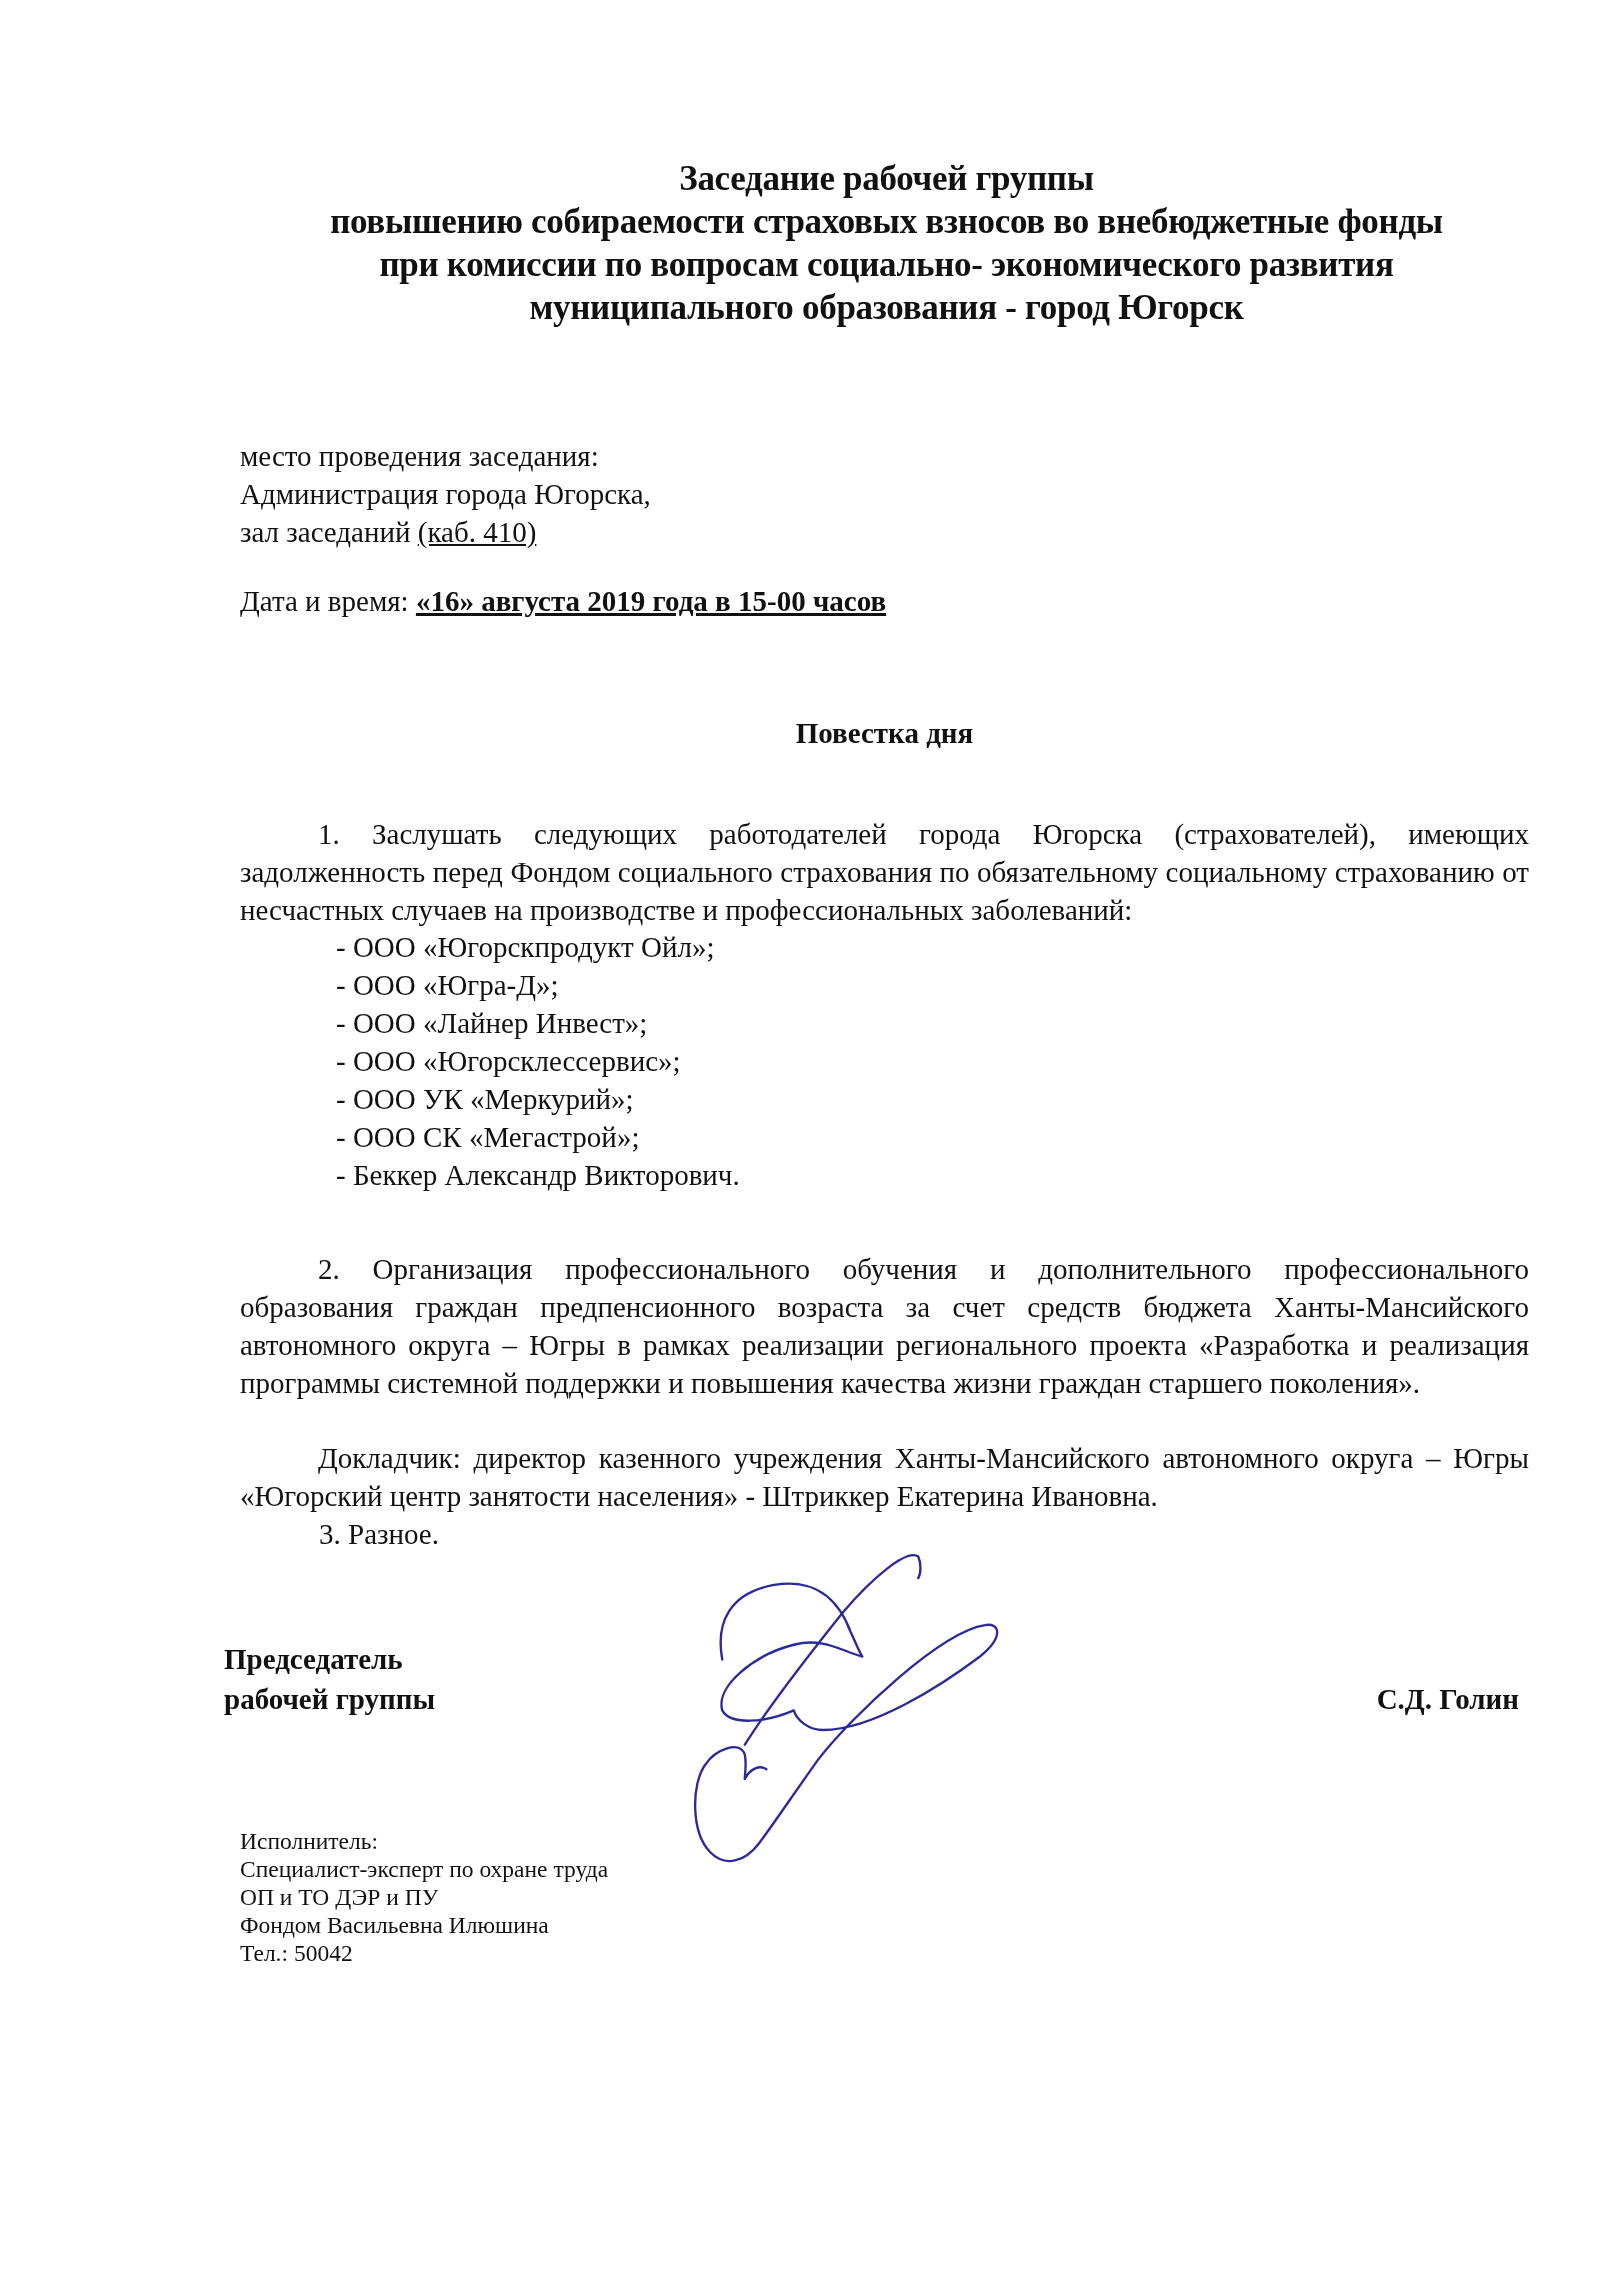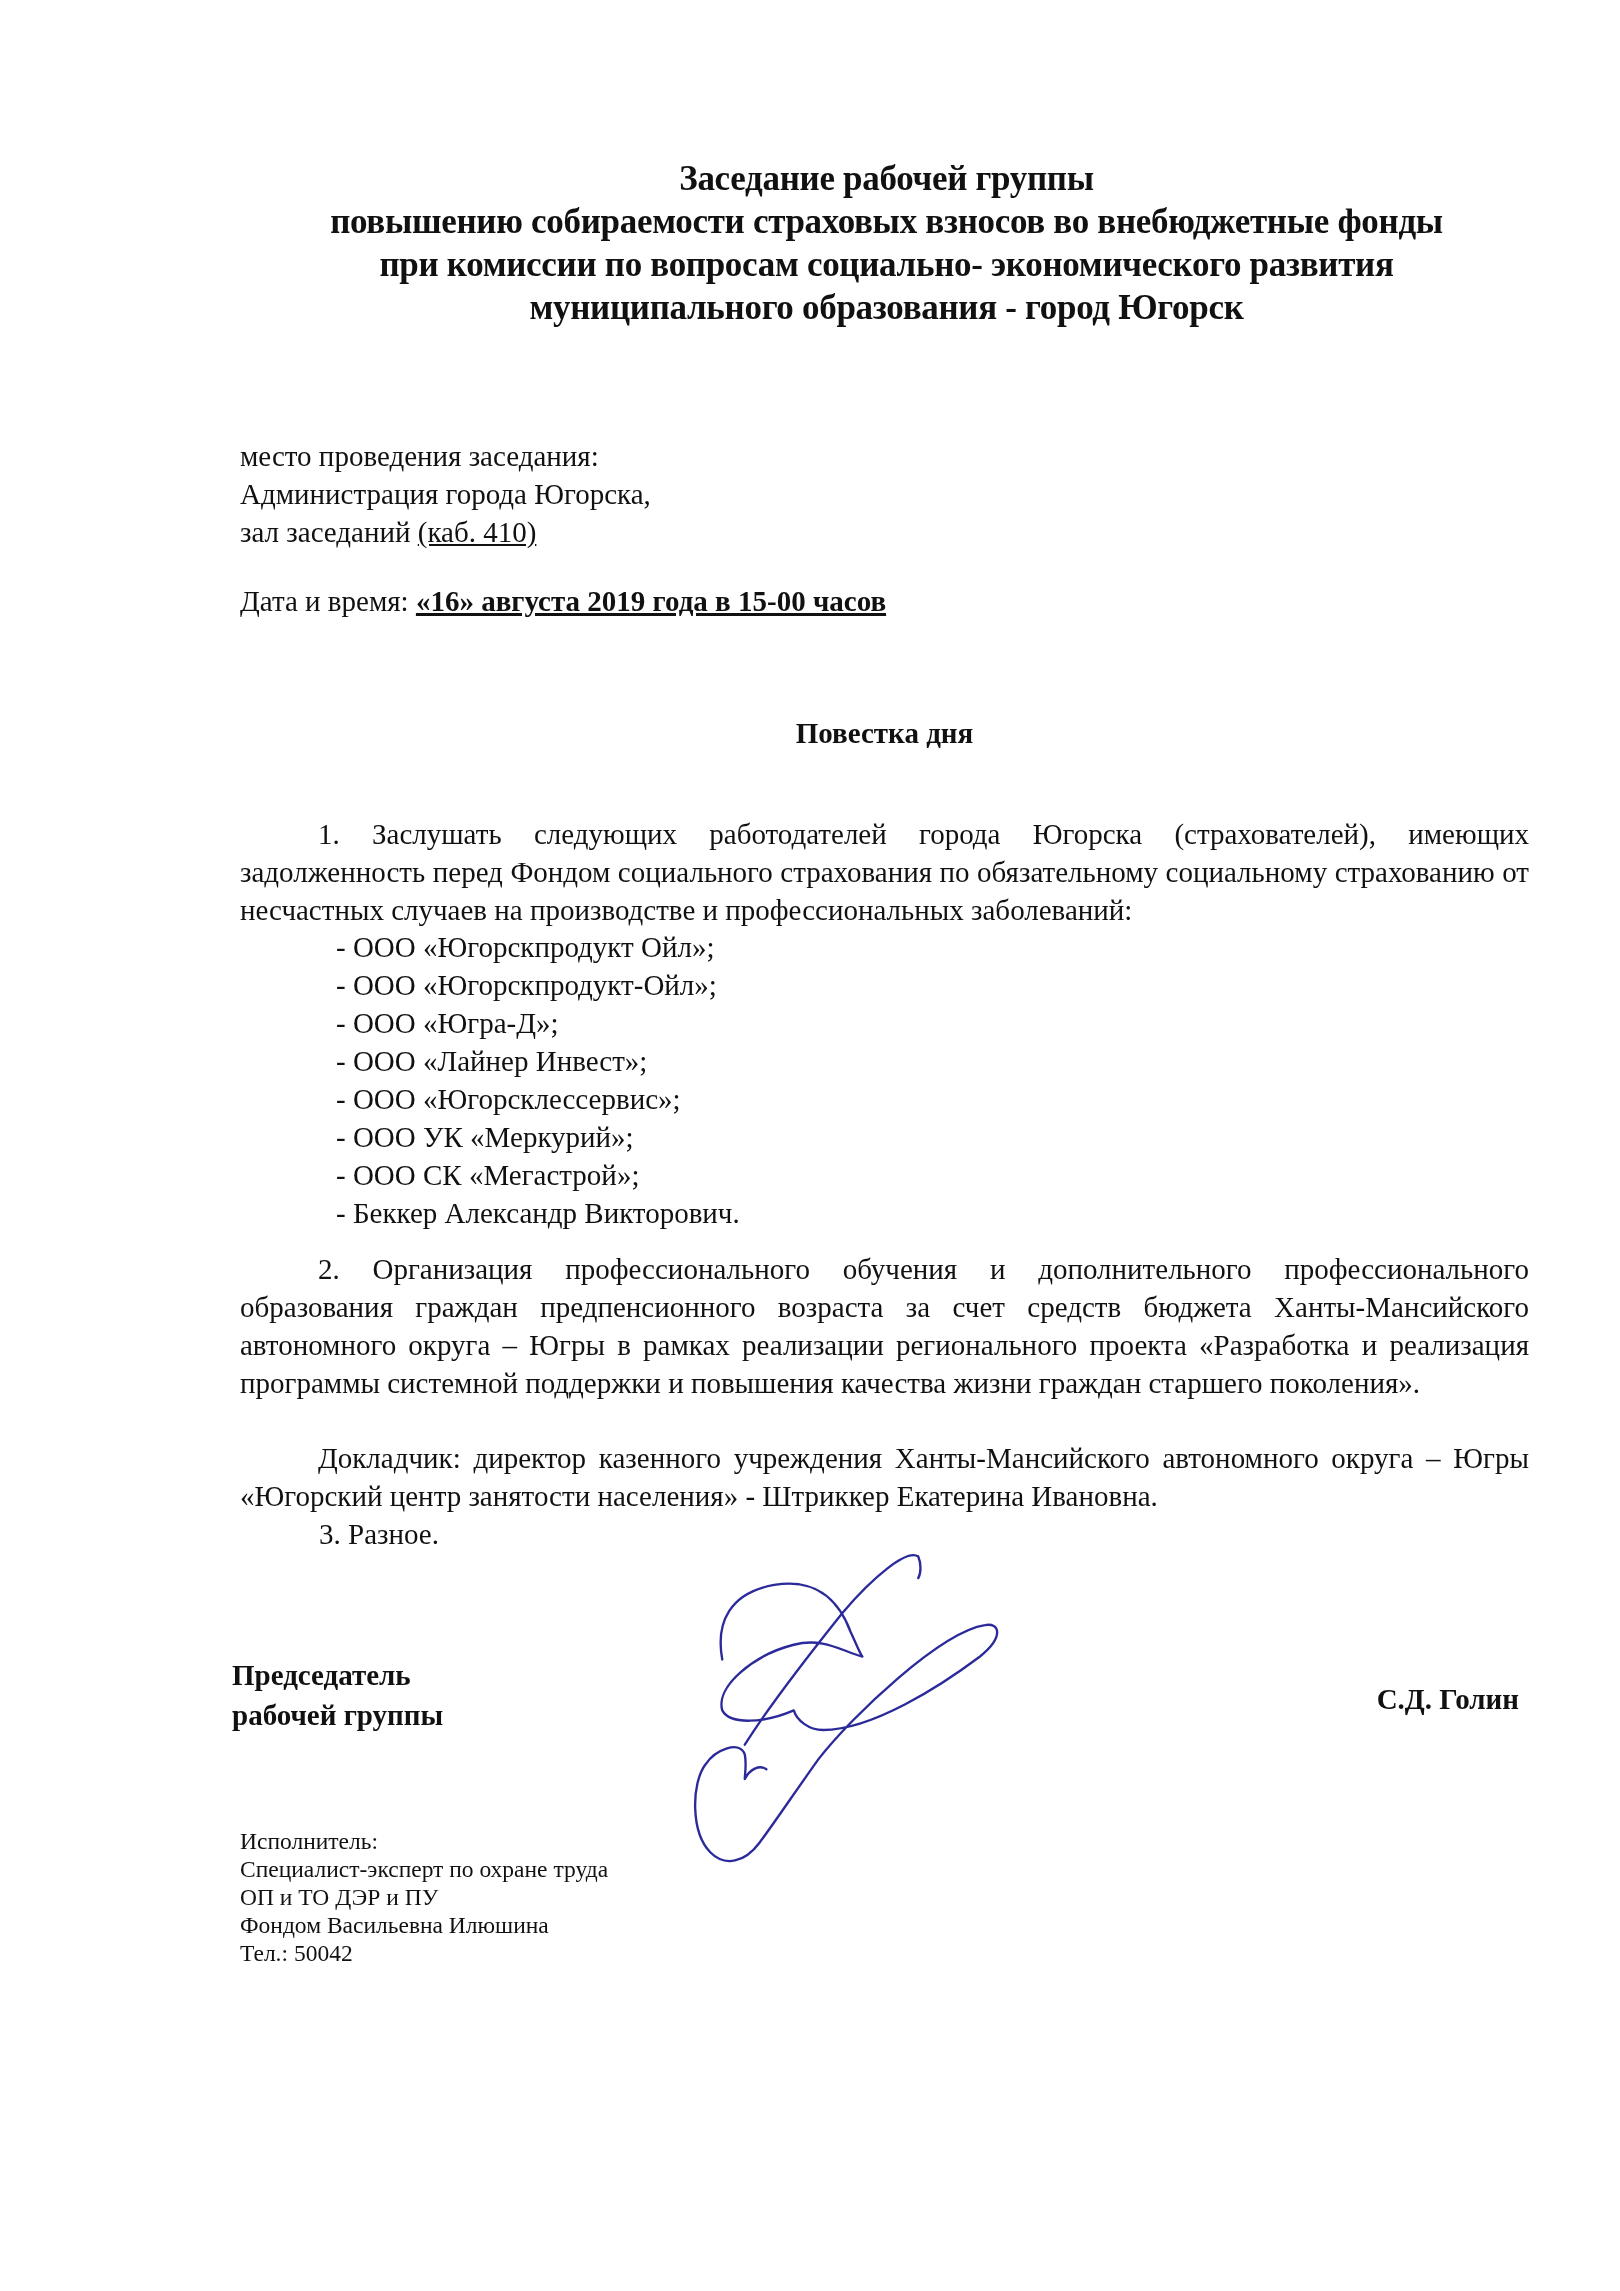--- a/index.html
+++ b/index.html
@@ -19,21 +19,21 @@
               font-weight: bold; font-size: 29px; }
   .para { position: absolute; left: 240px; width: 1289px; font-size: 29px; line-height: 38px;
           text-align: justify; }
   .p1 { top: 815px; }
   .indent { text-indent: 78px; }
   .list { position: absolute; left: 336px; top: 928px; font-size: 29px; line-height: 38px; }
   .list div { white-space: nowrap; }
   .p2 { top: 1250px; }
   .p3 { top: 1439px; font-family: Liberation Serif, serif; }
   .p4 { top: 1515px; left: 319px; }
-  .sig-left { position: absolute; left: 232px; top: 1639px; font-weight: bold; font-size: 29px; line-height: 40px; margin-top: 16px; }
+  .sig-left { position: absolute; left: 224px; top: 1639px; font-weight: bold; font-size: 29px; line-height: 40px; }
   .sig-right { position: absolute; left: 1142px; top: 1679px; width: 377px; text-align: right;
                font-weight: bold; font-size: 29px; line-height: 40px; }
   .signature { position: absolute; left: 686px; top: 1529px; width: 392px; height: 353px; }
   .exec { position: absolute; left: 240px; top: 1827px; font-size: 23.5px; line-height: 28px; }
   .exec div { white-space: nowrap; }
 </style>
 </head>
 <body>
 
 <div class="page">
@@ -54,21 +54,20 @@
   <div class="block datetime">
     <span>Дата и время:  </span><span class="val">«16» августа 2019 года  в 15-00  часов</span>
   </div>
 
   <div class="agenda-h">Повестка дня</div>
 
   <div class="para p1 indent">1. Заслушать следующих работодателей города Югорска (страхователей), имеющих задолженность перед Фондом социального страхования по обязательному социальному страхованию от несчастных случаев на производстве и профессиональных заболеваний:</div>
 
   <div class="list">
     <div>- ООО «Югорскпродукт Ойл»;</div>
-    <div>- ООО «Югорскпродукт-Ойл»;</div>
     <div>- ООО «Югра-Д»;</div>
     <div>- ООО «Лайнер Инвест»;</div>
     <div>- ООО «Югорсклессервис»;</div>
     <div>- ООО УК «Меркурий»;</div>
     <div>- ООО СК «Мегастрой»;</div>
     <div>- Беккер Александр Викторович.</div>
   </div>
 
   <div class="para p2 indent">2. Организация профессионального обучения и дополнительного профессионального образования граждан предпенсионного возраста за счет средств бюджета Ханты-Мансийского автономного округа – Югры в рамках реализации регионального проекта «Разработка и реализация программы системной поддержки и повышения качества жизни граждан старшего поколения».</div>
   <div class="para p3 indent">Докладчик: директор казенного учреждения Ханты-Мансийского автономного округа – Югры «Югорский центр занятости населения» - Штриккер Екатерина Ивановна.</div>

